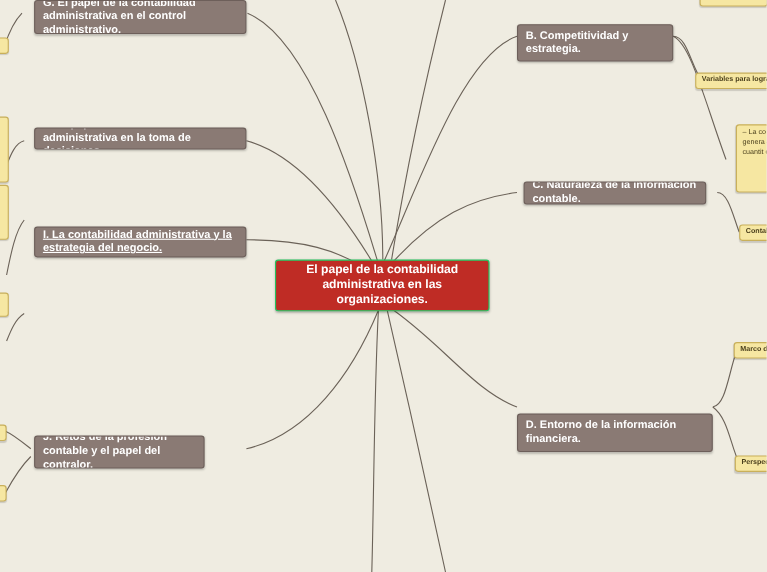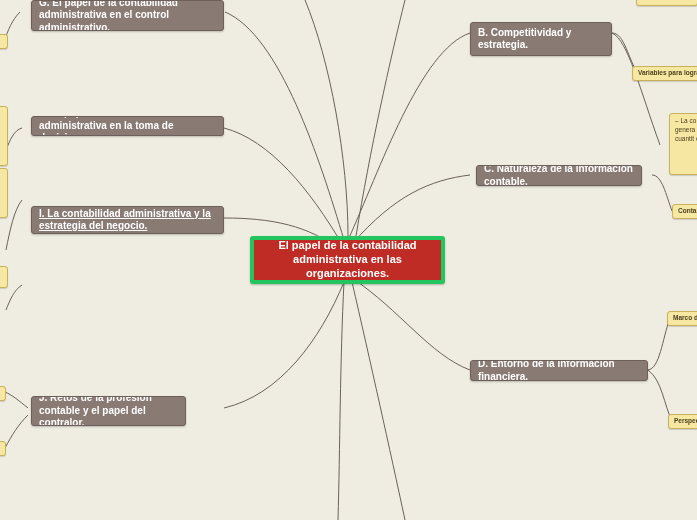--- a/index.html
+++ b/index.html
@@ -30,21 +30,21 @@
     box-sizing: border-box;
     border-radius: 3px;
     font-weight: bold;
     line-height: 1.25;
     overflow: hidden;
   }
   .central {
     background: #c0392b;
     background: #bf2c25;
     color: #ffffff;
-    border: 4px solid #22c55e;
+    border: 1px solid #22c55e;
     font-size: 11px;
     text-align: center;
     display: flex;
     align-items: center;
     justify-content: flex-start;
     padding: 20px 8px;
     box-shadow: 0 1px 2px rgba(0,0,0,0.25);
   }
   .main {
     background: #8c7a75;
@@ -117,21 +117,21 @@
   </div>
 
   <div class="node main" style="left:470px; top:22px; width:142px; height:34px;">
     <span>B. Competitividad y estrategia.</span>
   </div>
 
   <div class="node main" style="left:476px; top:165px; width:166px; height:21px;">
     <span>C. Naturaleza de la información contable.</span>
   </div>
 
-  <div class="node main" style="left:470px; top:360px; width:178px; height:21px;">
+  <div class="node main" style="left:470px; top:376px; width:178px; height:35px;">
     <span>D. Entorno de la información financiera.</span>
   </div>
 
   <div class="node main" style="left:31px; top:0px; width:193px; height:31px;">
     <span>G. El papel de la contabilidad administrativa en el control administrativo.</span>
   </div>
 
   <div class="node main" style="left:31px; top:116px; width:193px; height:20px;">
     <span>H. El papel de la contabilidad administrativa en la toma de decisiones.</span>
   </div>

